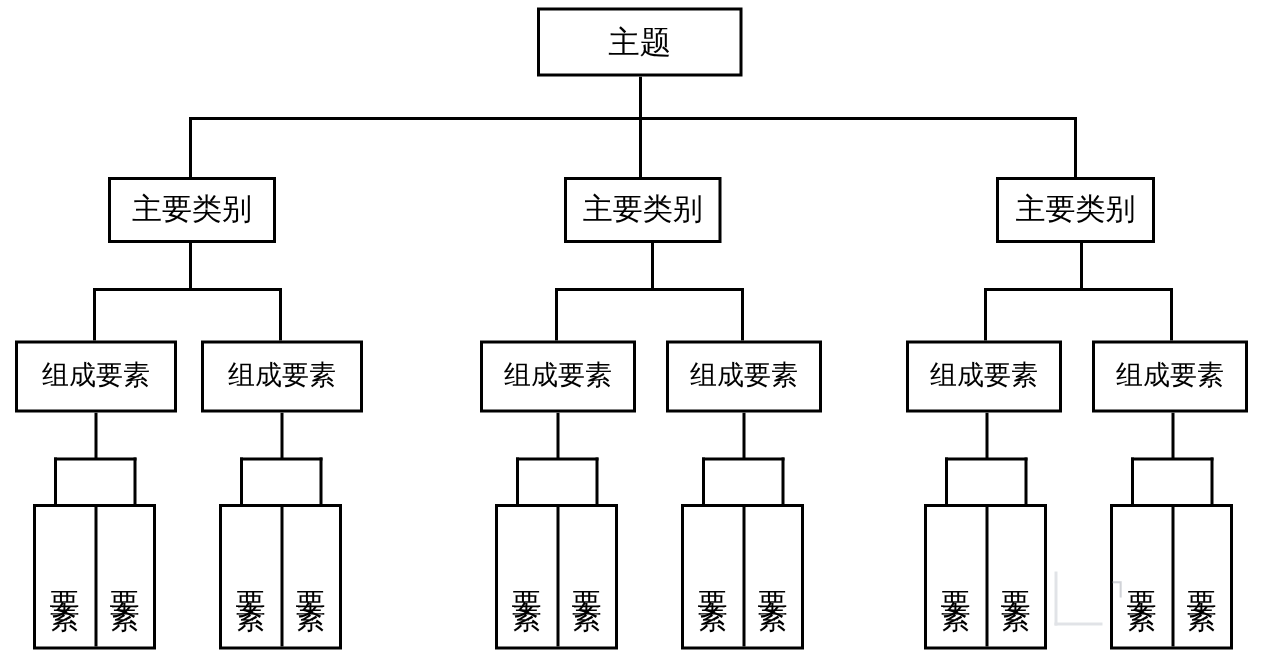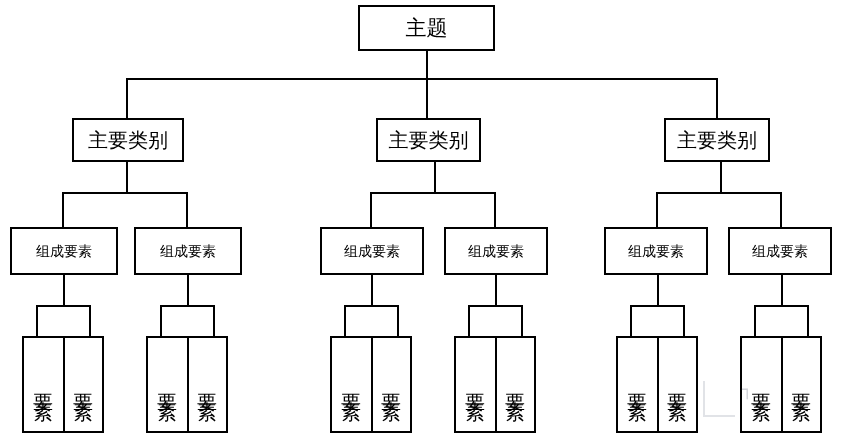--- a/index.html
+++ b/index.html
@@ -27,21 +27,21 @@
     align-items: center;
     justify-content: center;
     color: #000000;
     line-height: 1.05;
     text-align: left;
     z-index: 3;
     white-space: nowrap;
   }
   .node.root        { font-size: 21px; }
   .node.category    { font-size: 20px; font-family: Liberation Serif, serif; }
-  .node.component   { font-size: 14px; }
+  .node.component   { font-size: 18px; }
 
   
   .leaf-pair {
     position: absolute;
     box-sizing: border-box;
     border: 2px solid #000000;
     background: #ffffff;
     display: flex;
     z-index: 3;
   }

